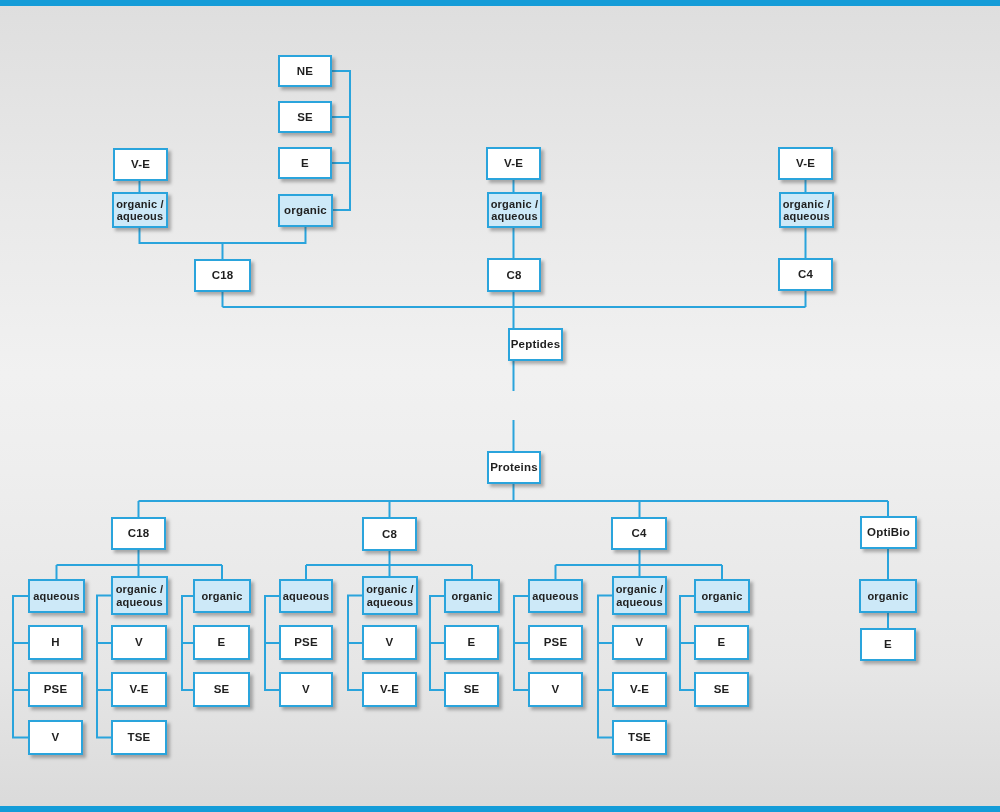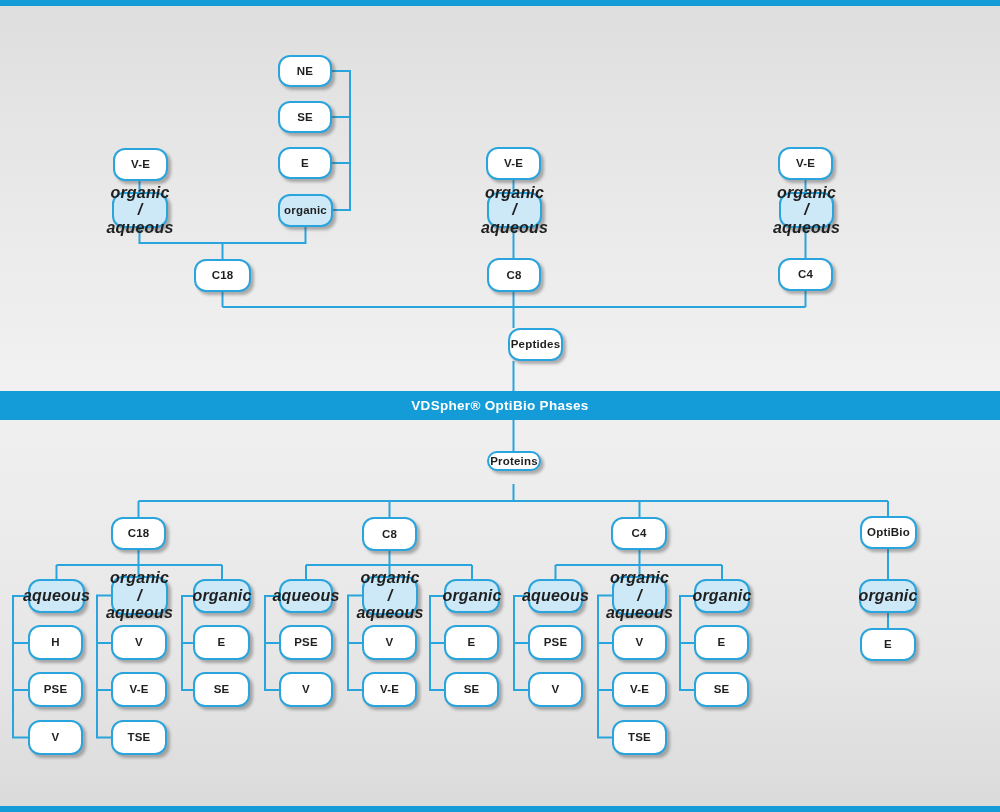--- a/index.html
+++ b/index.html
@@ -18,29 +18,29 @@
     background:#149cd8;
   }
   .edge-bar.top{top:0;}
   .edge-bar.bottom{bottom:0;}
   #wires{position:absolute;left:0;top:0;width:1000px;height:812px;}
   .node{
     position:absolute;
     box-sizing:border-box;
     background:#ffffff;
     border:2px solid #2aa4dc;
-    border-radius:12px;
+    border-radius:0;
     box-shadow:3px 3px 3px rgba(70,70,70,0.40);
     display:flex;align-items:center;justify-content:center;
     font-weight:bold;font-size:11.5px;color:#1f1f1f;
     text-align:center;line-height:1.1;white-space:pre-line;
     letter-spacing:0.2px;
   }
   .node.tint{background:#cde9f8;}
-  .node.small{font-size:16px;font-style:italic;}
+  .node.small{font-size:11px;}
   .banner{
     position:absolute;left:0;top:391px;width:1000px;height:29px;
     background:#149cd8;
     display:flex;align-items:center;justify-content:center;
     color:#ffffff;font-weight:bold;font-size:13.5px;letter-spacing:0.3px;
   }
 </style>
 </head>
 <body>
 
@@ -104,23 +104,22 @@
 aqueous</div>
   <div class="node" style="left:487px;top:258px;width:54px;height:34px">C8</div>
 
   <div class="node" style="left:778px;top:147px;width:55px;height:33px">V-E</div>
   <div class="node tint small" style="left:779px;top:192px;width:55px;height:36px">organic /
 aqueous</div>
   <div class="node" style="left:778px;top:258px;width:55px;height:33px">C4</div>
 
   <div class="node" style="left:508px;top:328px;width:55px;height:33px">Peptides</div>
 
-  <div class="banner">VDSpher® OptiBio Phases</div>
 
-  <div class="node" style="left:487px;top:451px;width:54px;height:20px">Proteins</div>
+  <div class="node" style="left:487px;top:451px;width:54px;height:33px">Proteins</div>
 
   <div class="node" style="left:111px;top:517px;width:55px;height:33px">C18</div>
   <div class="node" style="left:362px;top:517px;width:55px;height:34px">C8</div>
   <div class="node" style="left:611px;top:517px;width:56px;height:33px">C4</div>
   <div class="node" style="left:860px;top:516px;width:57px;height:33px">OptiBio</div>
 
   <div class="node tint small" style="left:28px;top:579px;width:57px;height:34px">aqueous</div>
   <div class="node" style="left:28px;top:625px;width:55px;height:35px">H</div>
   <div class="node" style="left:28px;top:672px;width:55px;height:35px">PSE</div>
   <div class="node" style="left:28px;top:720px;width:55px;height:35px">V</div>

